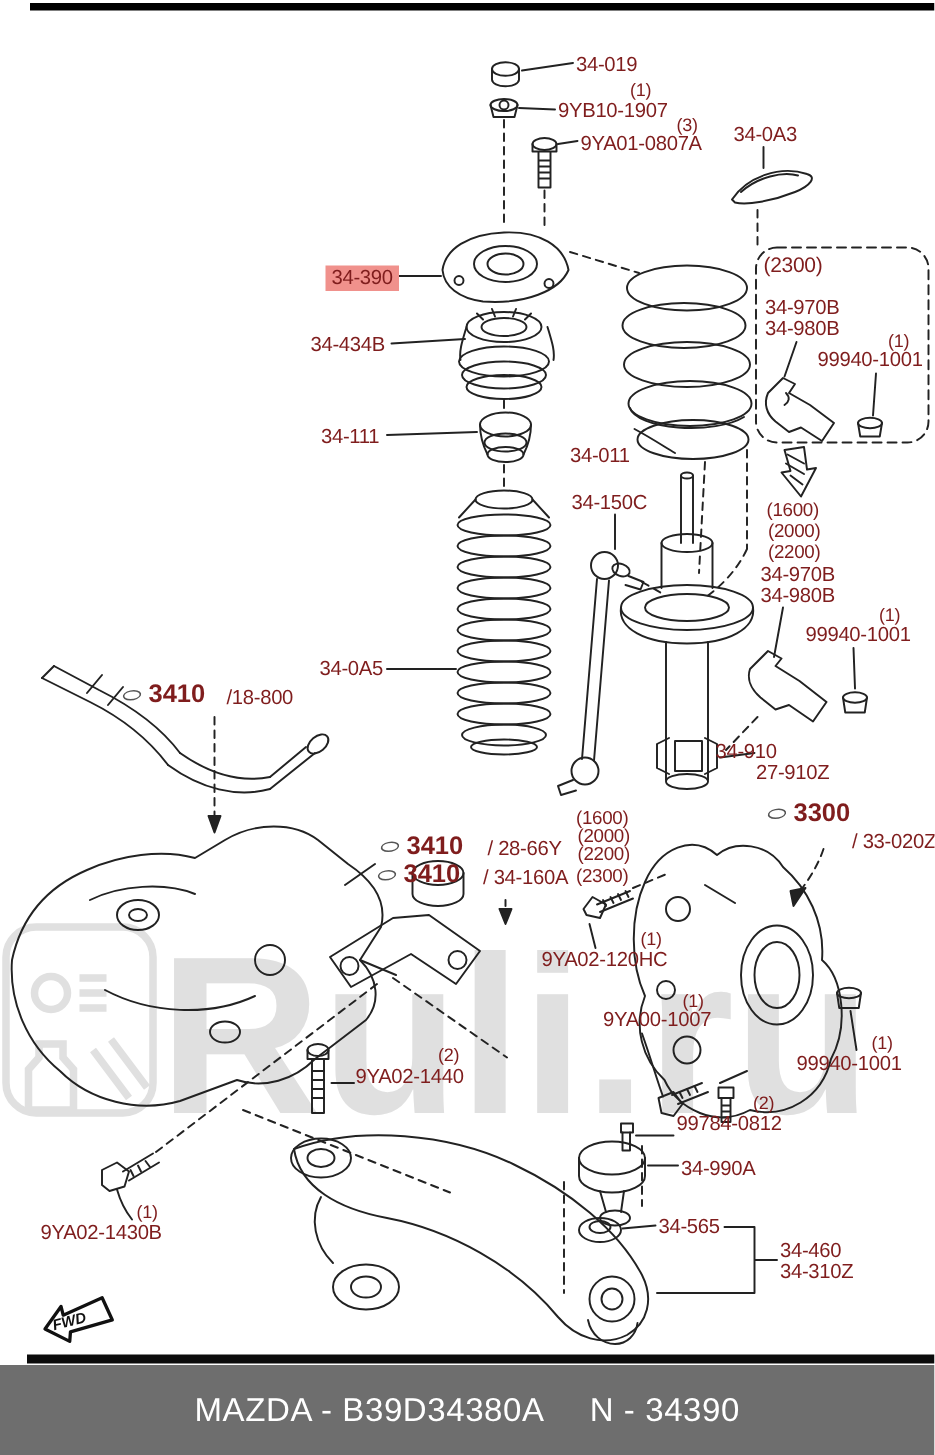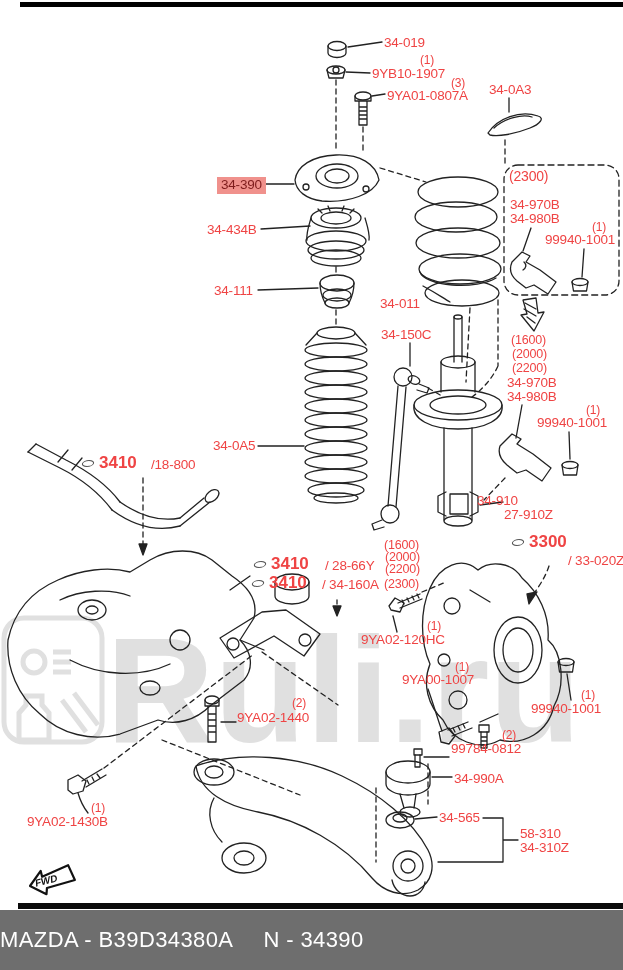--- a/index.html
+++ b/index.html
@@ -1,31 +1,31 @@
 <!DOCTYPE html>
 <html><head>
 <meta charset="utf-8">
 <style>
   * { margin:0; padding:0; box-sizing:border-box; }
   html,body { width:623px; height:970px; }
   body { position:relative; background:#fff; font-family:"Liberation Sans", sans-serif; overflow:hidden; }
   #stage { position:absolute; inset:0; }
   svg.art { position:absolute; left:0; top:0; }
   .topline { position:absolute; left:20px; right:0; top:2px; height:5px; background:#000; }
-  #labels .lbl { position:absolute; font-size:13.5px; line-height:1.08; color:#ef4444; white-space:nowrap; letter-spacing:-0.2px; }
+  #labels .lbl { position:absolute; font-size:13.5px; line-height:1.08; color:#7f1d1d; white-space:nowrap; letter-spacing:-0.2px; }
   #labels .lbl.qty { font-size:12px; }
   #labels .lbl.yr  { font-size:12.5px; }
   #labels .lbl.grp { font-size:14px; }
   #labels .lbl.big { font-size:17px; font-weight:bold; letter-spacing:0; }
   #labels .lbl.hl  { background:#f0918c; color:#8f221c; padding:1px 4px; }
   .refico { display:inline-block; width:12px; height:7px; border:1.3px solid #555;
             border-radius:50%; transform:skewX(-20deg); margin:0 5px 1px 0; }
   .footer-blackline { position:absolute; left:18px; right:0; top:903px; height:6px; background:#0b0b0b; }
   .footer { position:absolute; left:0; right:0; top:910px; height:60px; background:#6e6e6e;
-            color:#fff; display:flex; align-items:center; gap:30px;
+            color:#fff; display:flex; align-items:center; justify-content:center; gap:30px;
             font-size:22px; letter-spacing:0.4px; }
 </style>
 <style>#labels .lbl.hl{background:#f0918c;color:#7f1d1d;}</style></head>
 <body>
 
 <div id="stage">
   <div class="topline"></div>
 
   <svg class="art" width="623" height="970" viewBox="0 0 623 970">
 
@@ -335,21 +335,21 @@
       <div class="lbl qty" style="left: 581px; top: 689px;">(1)</div>
       <div class="lbl" style="left: 531px; top: 702px;">99940-1001</div>
       <div class="lbl qty" style="left: 502px; top: 729px;">(2)</div>
       <div class="lbl" style="left: 451px; top: 742px;">99784-0812</div>
       <div class="lbl qty" style="left: 292px; top: 697px;">(2)</div>
       <div class="lbl" style="left: 237px; top: 711px;">9YA02-1440</div>
       <div class="lbl qty" style="left: 91px; top: 802px;">(1)</div>
       <div class="lbl" style="left: 27px; top: 815px;">9YA02-1430B</div>
       <div class="lbl" style="left: 454px; top: 772px;">34-990A</div>
       <div class="lbl" style="left: 439px; top: 811px;">34-565</div>
-      <div class="lbl" style="left: 520px; top: 827px;">58-310</div>
+      <div class="lbl" style="left: 520px; top: 827px;">34-460</div>
       <div class="lbl" style="left: 520px; top: 841px;">34-310Z</div>
     </div>
 
   <div class="footer-blackline"></div>
   <div class="footer">
     <span>MAZDA - B39D34380A</span>
     <span>N - 34390</span>
   </div>
 </div>
 

